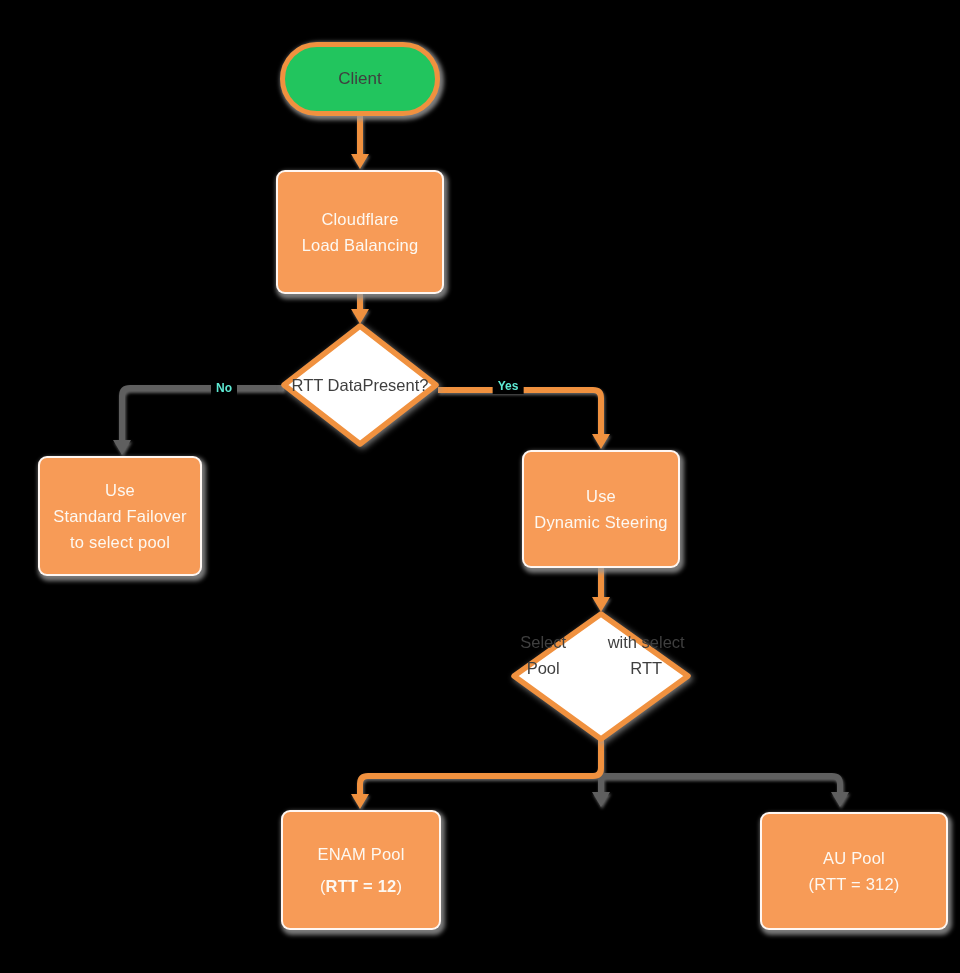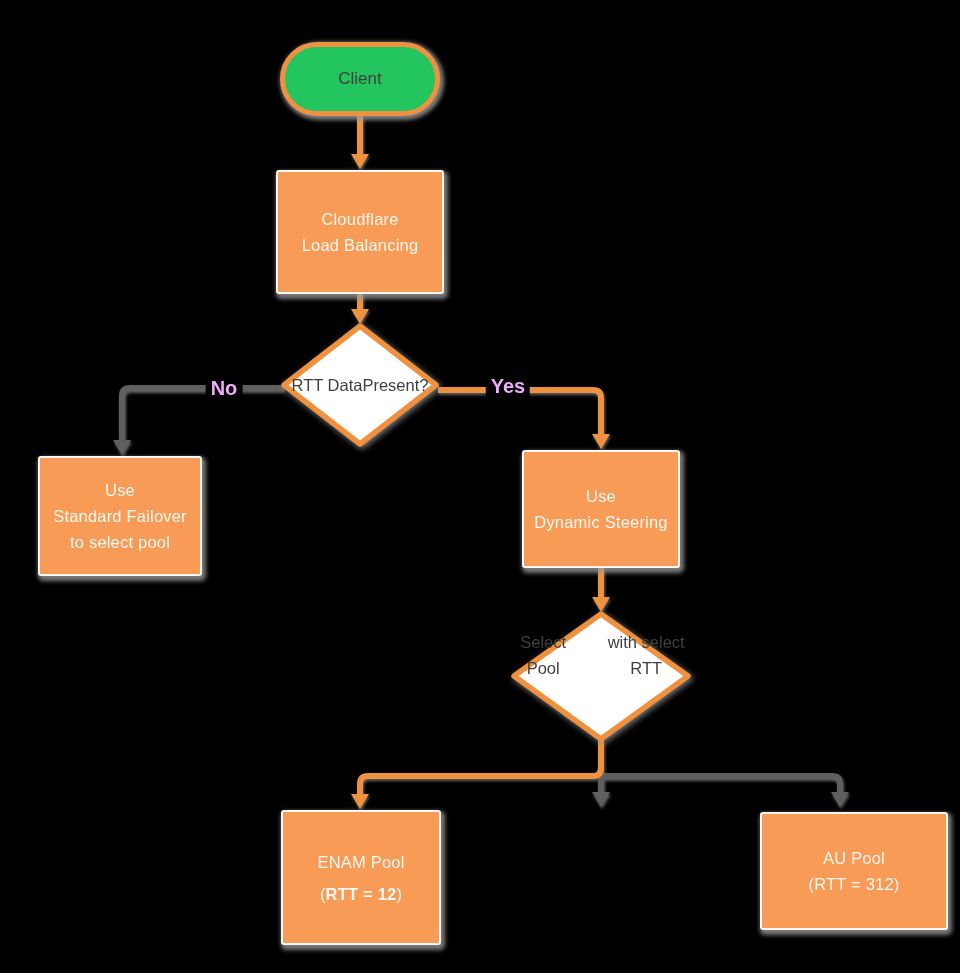--- a/index.html
+++ b/index.html
@@ -15,43 +15,43 @@
   
   .edges {
     position: absolute; left: 0; top: 0; z-index: 1;
     filter: drop-shadow(1px 2px 1.5px rgba(150,150,150,0.65));
   }
 
   
   .edge-label {
     position: absolute; z-index: 2;
     background: #000;
-    color: #f0abfc;
-    font-size: 20px; font-weight: bold;
+    color: #5eead4;
+    font-size: 12px; font-weight: bold;
     padding: 1px 5px;
     transform: translate(-50%, -50%);
   }
 
   
   .node { position: absolute; z-index: 3; box-sizing: border-box; }
 
   .terminator {
     background: #22c55e;
     border: 5px solid var(--orange-stroke, #F0913F);
     border-radius: 40px;
     box-shadow: 2px 2px 4px 2px rgba(152,152,152,0.85);
     display: flex; align-items: center; justify-content: center;
     color: var(--text-dark, #3F3F3F);
     font-size: 17px;
   }
 
   .process {
     background: var(--orange-fill, #F79B57);
     border: 2px solid rgba(255,255,255,0.92);
-    border-radius: 3px;
+    border-radius: 9px;
     box-shadow: 2px 3px 4px 2px rgba(152,152,152,0.8);
     display: flex; flex-direction: column; align-items: center; justify-content: center;
     color: var(--text-light, #FDF8F1);
     font-size: 16.5px; line-height: 26px; text-align: center;
     letter-spacing: 0.2px;
   }
 
   .diamond-svg {
     position: absolute; z-index: 3;
     filter: drop-shadow(2px 2px 3px rgba(152,152,152,0.8));
@@ -131,21 +131,21 @@
   </div>
 
   <svg class="diamond-svg" style="left:508px; top:608px;" width="186" height="137" viewBox="0 0 186 137">
     <polygon points="93,6 180,68 93,131 6,68" fill="#ffffff" stroke="#F0913F" stroke-width="5.5" stroke-linejoin="round"></polygon>
   </svg>
   <div class="diamond-text" style="left:508px; top:586px; width:186px; height:137px;gap:20px;">
     <div>Select Pool</div>
     <div>with select RTT</div>
   </div>
 
-  <div class="node process" style="left:281px; top:810px; width:160px; height:135px;gap:6px;">
+  <div class="node process" style="left:281px; top:810px; width:160px; height:120px;gap:6px;">
     <div>ENAM Pool</div>
     <div><span>(</span><span class="bold">RTT = 12</span><span>)</span></div>
   </div>
 
 
   <div class="node process" style="left:760px; top:812px; width:188px; height:118px;">
     <div>AU Pool</div>
     <div>(RTT = 312)</div>
   </div>
 

